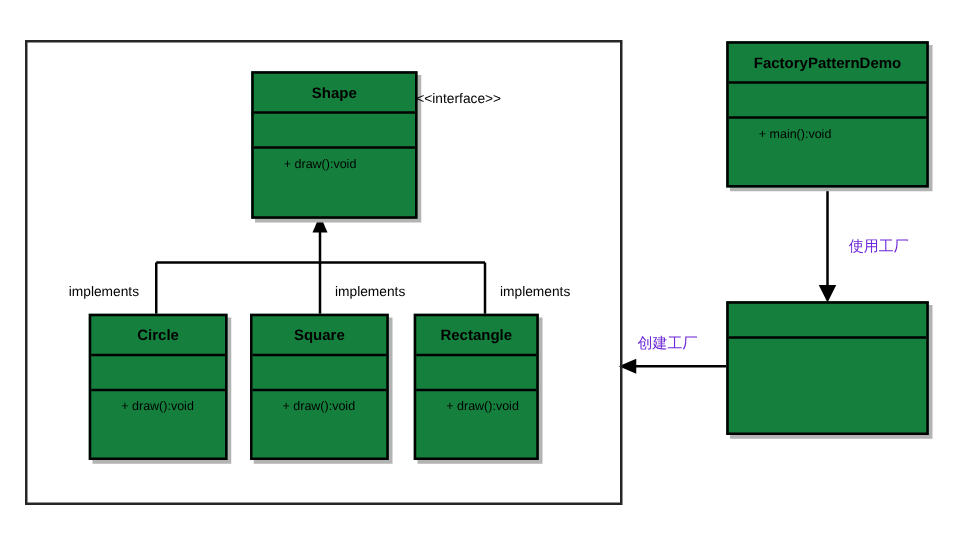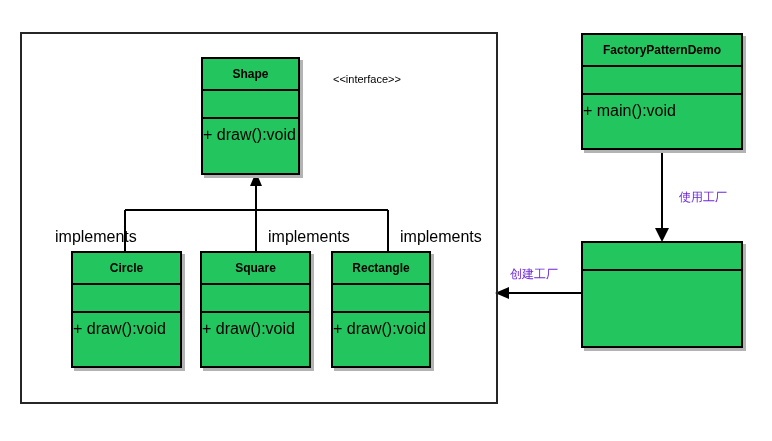--- a/index.html
+++ b/index.html
@@ -20,21 +20,21 @@
   svg.layer {
     position: absolute;
     left: 0;
     top: 0;
     width: 772px;
     height: 441px;
   }
   .uml-box {
     position: absolute;
     box-sizing: border-box;
-    background: #22c55e;
+    background: #15803d;
     border: 2px solid #000000;
     box-shadow: 3px 3px 0 0 #b3b3b3;
     z-index: 5;
   }
   .uml-title {
     box-sizing: border-box;
     width: 100%;
     text-align: center;
     font-weight: bold;
     font-size: 12px;
@@ -46,35 +46,35 @@
   }
   .uml-attrs {
     box-sizing: border-box;
     width: 100%;
     border-bottom: 2px solid #000000;
     height: 28px;
   }
   .uml-methods {
     box-sizing: border-box;
     width: 100%;
-    font-size: 16px;
+    font-size: 10px;
     color: #000000;
-    padding: 8px 0 0 0;
+    padding: 8px 0 0 24px;
     line-height: 1;
   }
   .container-frame {
     position: absolute;
     box-sizing: border-box;
     border: 2px solid #262626;
     background: transparent;
     z-index: 1;
   }
   .edge-label {
     position: absolute;
-    font-size: 16px;
+    font-size: 11px;
     color: #000000;
     white-space: nowrap;
     z-index: 6;
     line-height: 1;
   }
   .stereotype {
     position: absolute;
     font-size: 11px;
     color: #000000;
     white-space: nowrap;
@@ -115,21 +115,21 @@
       <line x1="581" y1="293" x2="505" y2="293"></line>
     </g>
 
     <g fill="#000000" stroke="none">
       <polygon points="256,172 250,186 262,186"></polygon>
       <polygon points="662,242 655,228 669,228"></polygon>
       <polygon points="495,293 509,287 509,299"></polygon>
     </g>
   </svg>
 
-  <div class="uml-box" style="left:201px; top:57px; width:99px; height:118px;">
+  <div class="uml-box" style="left:201px; top:57px; width:133px; height:118px;">
     <div class="uml-title">Shape</div>
     <div class="uml-attrs"></div>
     <div class="uml-methods">+ draw():void</div>
   </div>
   <div class="stereotype" style="left:333px; top:74px;text-align:center;">&lt;&lt;interface&gt;&gt;</div>
 
   <div class="uml-box" style="left:71px; top:251px; width:111px; height:117px;">
     <div class="uml-title">Circle</div>
     <div class="uml-attrs"></div>
     <div class="uml-methods">+ draw():void</div>

